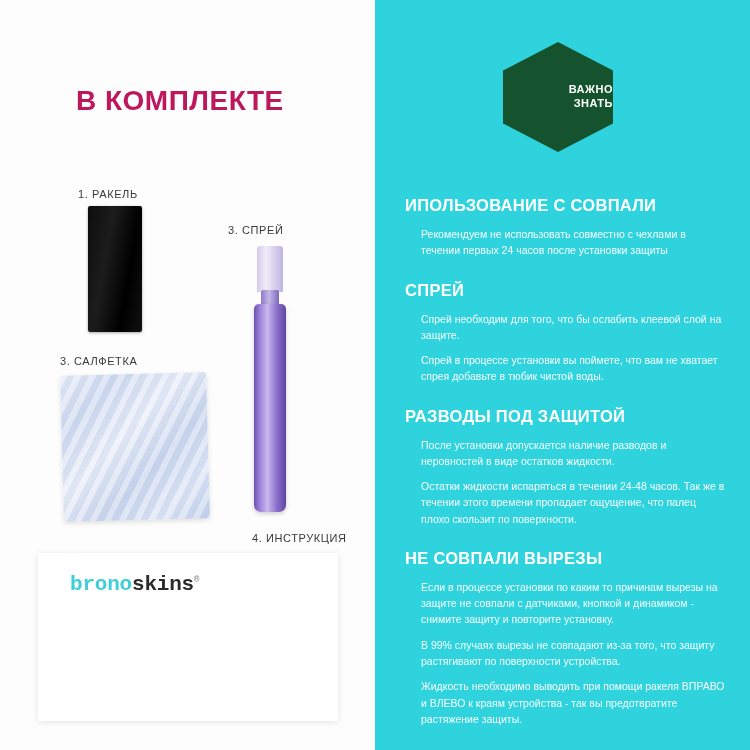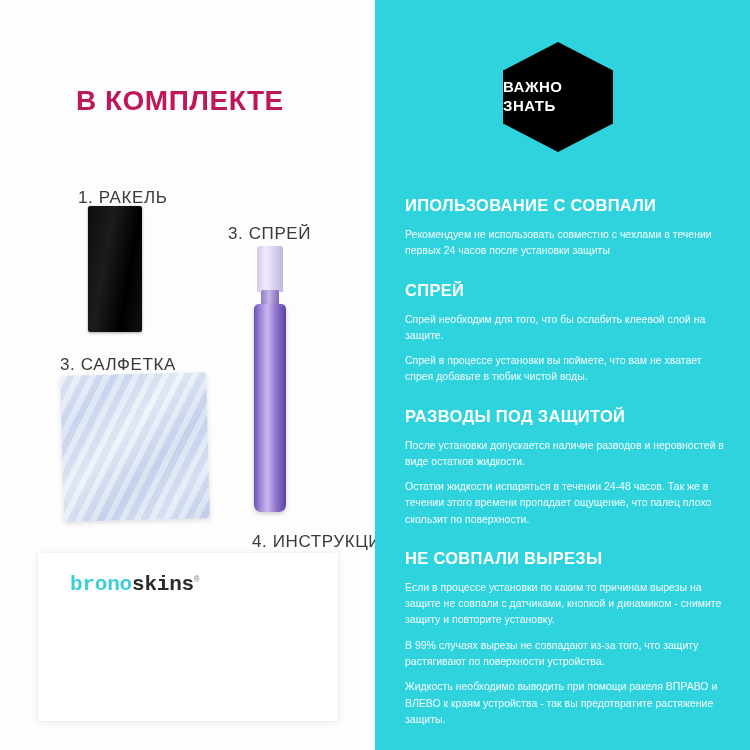--- a/index.html
+++ b/index.html
@@ -34,21 +34,21 @@
     left: 76px;
     top: 85px;
     font-size: 28px;
     font-weight: bold;
     letter-spacing: 0.5px;
     color: #be185d;
   }
 
   .item-label {
     position: absolute;
-    font-size: 17px;
+    font-size: 11px;
     color: #3a3a3a;
     letter-spacing: 0.6px;
     white-space: nowrap;
   }
 
   
   .label-racel { left: 78px; top: 188px; }
   .racel {
     position: absolute;
     left: 88px;
@@ -159,29 +159,29 @@
     background: #2fd3de;
     box-sizing: border-box;
     overflow: hidden;
   }
   .badge {
     position: absolute;
     left: 128px;
     top: 42px;
     width: 110px;
     height: 110px;
-    background: #000000;
+    background: #14532d;
     clip-path: polygon(50% 0%, 100% 26%, 100% 74%, 50% 100%, 0% 74%, 0% 26%);
     display: flex;
     flex-direction: column;
-    align-items: flex-start;
+    align-items: flex-end;
     justify-content: center;
     color: #ffffff;
     font-weight: bold;
-    font-size: 15px;
+    font-size: 11px;
     letter-spacing: 0.5px;
     line-height: 1.25;
     box-shadow: 0 2px 6px rgba(0,0,0,0.12);
   }
 
   .sections {
     position: absolute;
     left: 30px;
     top: 196px;
     width: 322px;
@@ -191,21 +191,21 @@
     font-size: 16.5px;
     font-weight: bold;
     letter-spacing: 0.3px;
     margin: 0 0 11px 0;
   }
   .sec + .sec { margin-top: 22px; }
   .sec-par {
     color: #ffffff;
     font-size: 10.5px;
     line-height: 1.55;
-    margin: 0 0 9px 0;
+    margin: 0 0 9px 16px;
     opacity: 0.96;
   }
   .sec-par:last-child { margin-bottom: 0; }
   .sec-sub { margin-top: 16px; }
 </style>
 </head>
 <body>
 
 <div class="page">
 

